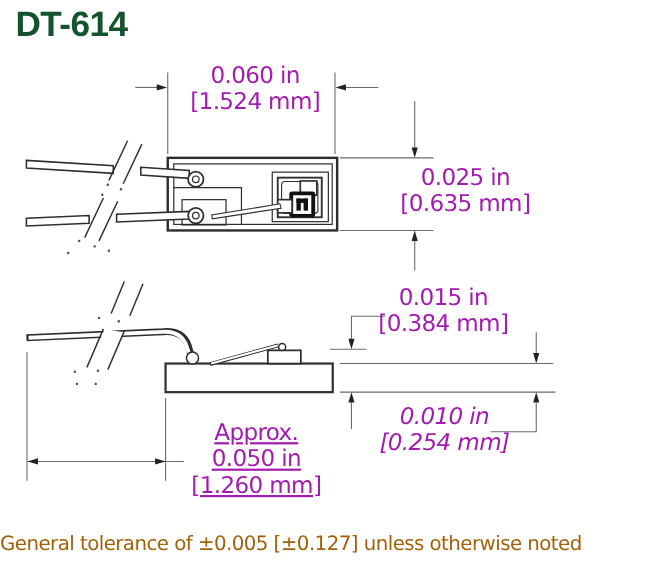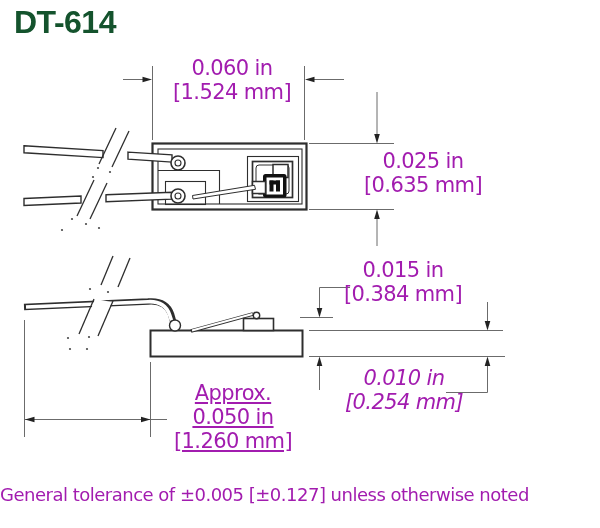--- a/index.html
+++ b/index.html
@@ -14,21 +14,21 @@
     font-family:"Liberation Sans","DejaVu Sans",sans-serif;
     font-weight:bold;font-size:32px;letter-spacing:-0.5px;color:#14532d;
   }
   .dim{
     position:absolute;width:150px;text-align:center;
     font-size:21px;line-height:24px;letter-spacing:-0.6px;color:#a21caf;
     white-space:nowrap;
   }
   .note{
     position:absolute;left:0;top:484px;width:484px;text-align:center;
-    font-size:18px;letter-spacing:-0.5px;color:#a21caf;white-space:nowrap;
+    font-size:18px;letter-spacing:-0.5px;color:#a16207;white-space:nowrap;
   }
 </style>
 </head>
 <body>
 
 <div class="canvas">
 
   <svg class="drawing" width="600" height="528" viewBox="0 0 600 528">
 
     <g stroke="#2e2e2e" fill="none">

